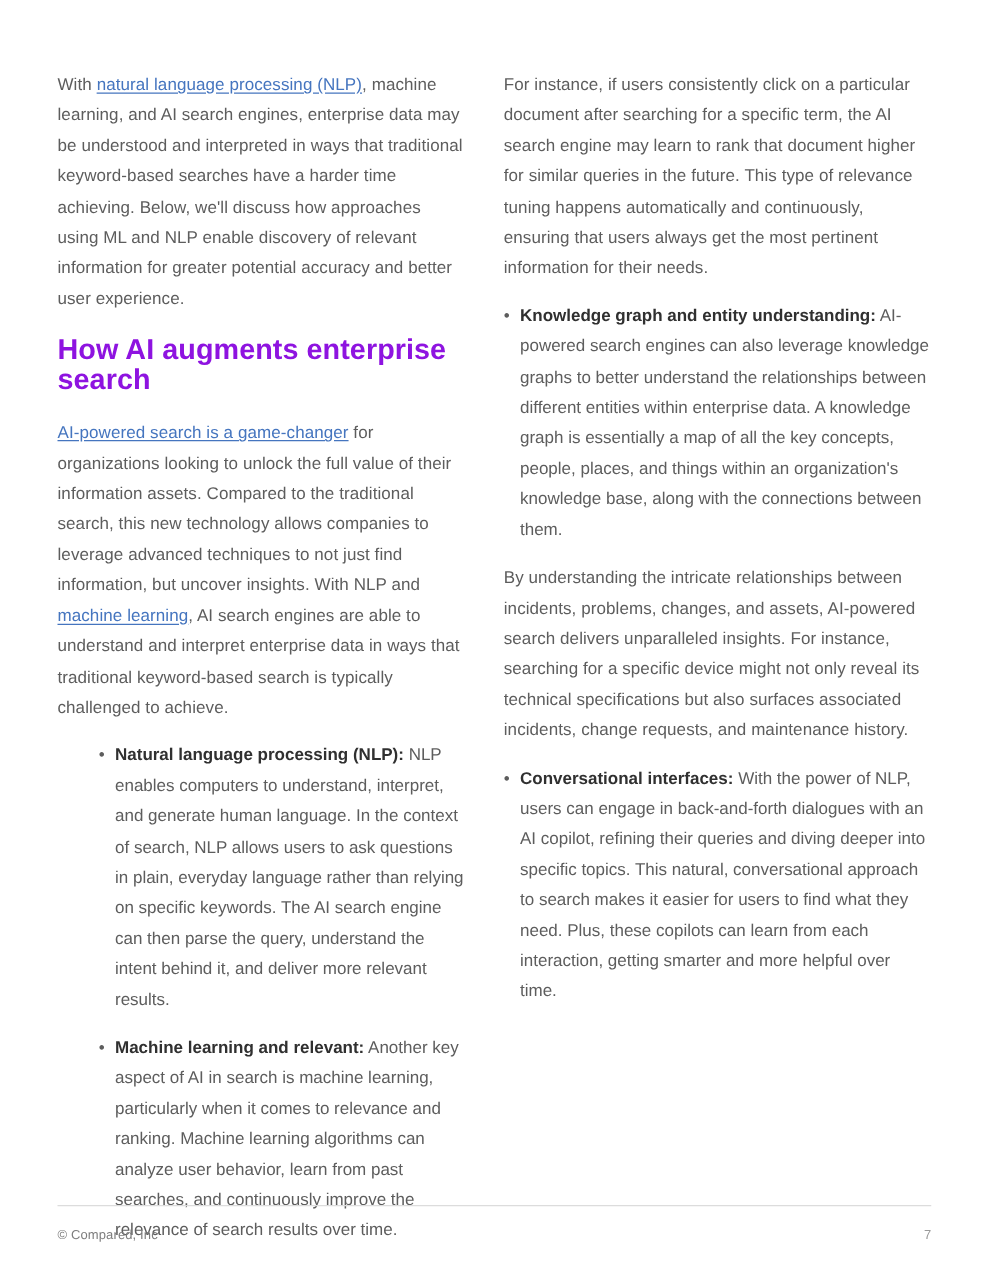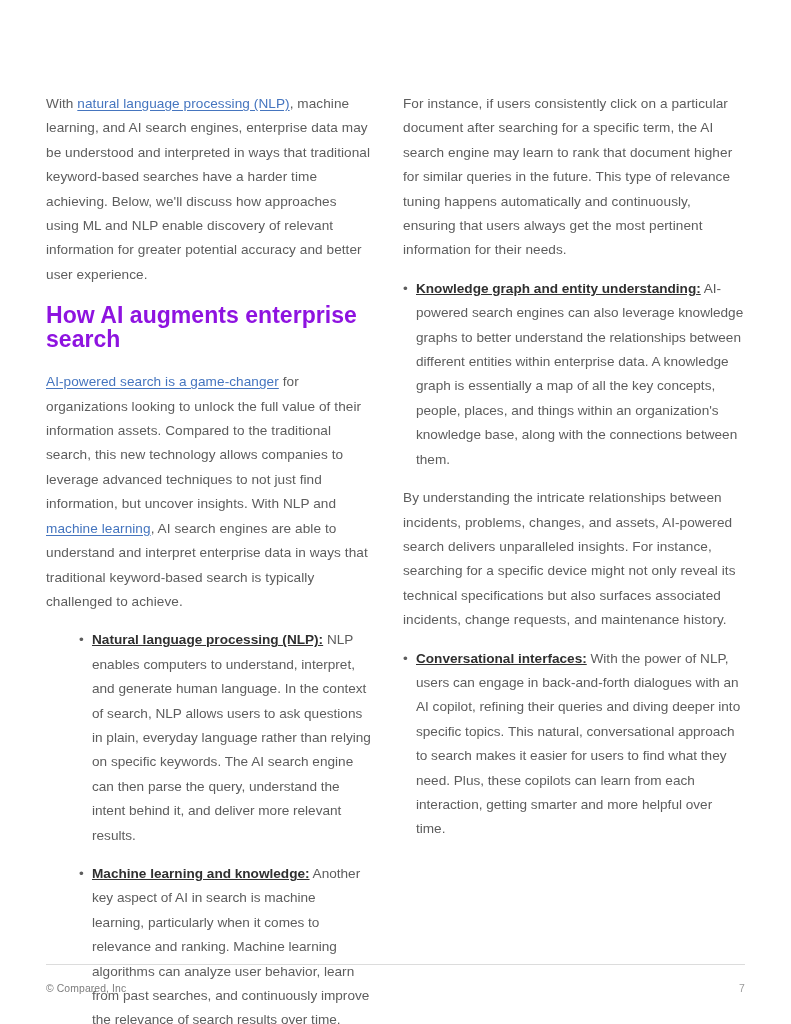--- a/index.html
+++ b/index.html
@@ -29,21 +29,20 @@
     top: 56px;
     width: 699px;
     height: 880px;
     display: flex;
     gap: 32px;
   }
 
   .col {
     width: 325px;
     flex: 0 0 325px;
-    margin-top: 36px;
   }
   .col-right { width: 342px; flex: 0 0 342px; }
 
   p.body {
     margin: 0 0 14px 0;
     font-size: 13.6px;
     line-height: 24.4px;
     color: #5d5d5d;
     letter-spacing: 0.005em;
   }
@@ -82,21 +81,20 @@
     position: absolute;
     left: 0;
     top: 0;
     color: #5d5d5d;
     font-size: 13.6px;
     line-height: 24.4px;
   }
   li.bullet .lead {
     font-weight: bold;
     color: #303030;
-    text-decoration: underline;
   }
   li.bullet .rest { color: #5d5d5d; text-align: right; }
 
   .footer-rule {
     position: absolute;
     left: 46px;
     top: 964px;
     width: 699px;
     height: 1px;
     background: #dcdcdc;
@@ -129,21 +127,21 @@
 
       <h2 class="section-heading">How AI augments enterprise search</h2>
 
       <p class="body"><a class="link" href="#">AI-powered search is a game-changer</a><span> for organizations looking to unlock the full value of their information assets. Compared to the traditional search, this new technology allows companies to leverage advanced techniques to not just find information, but uncover insights. With NLP and </span><a class="link" href="#">machine learning</a><span>, AI search engines are able to understand and interpret enterprise data in ways that traditional keyword-based search is typically challenged to achieve.</span></p>
 
       <ul class="bullets indented">
         <li class="bullet">
           <span class="dot">•</span><span class="lead">Natural language processing (NLP):</span><span class="rest"> NLP enables computers to understand, interpret, and generate human language. In the context of search, NLP allows users to ask questions in plain, everyday language rather than relying on specific keywords. The AI search engine can then parse the query, understand the intent behind it, and deliver more relevant results.</span>
         </li>
         <li class="bullet">
-          <span class="dot">•</span><span class="lead">Machine learning and knowledge:</span><span class="rest"> Another key aspect of AI in search is machine learning, particularly when it comes to relevance and ranking. Machine learning algorithms can analyze user behavior, learn from past searches, and continuously improve the relevance of search results over time.</span>
+          <span class="dot">•</span><span class="lead">Machine learning and relevant:</span><span class="rest"> Another key aspect of AI in search is machine learning, particularly when it comes to relevance and ranking. Machine learning algorithms can analyze user behavior, learn from past searches, and continuously improve the relevance of search results over time.</span>
         </li>
       </ul>
 
     </div>
 
     <div class="col col-right">
 
       <p class="body">For instance, if users consistently click on a particular document after searching for a specific term, the AI search engine may learn to rank that document higher for similar queries in the future. This type of relevance tuning happens automatically and continuously, ensuring that users always get the most pertinent information for their needs.</p>
 
       <ul class="bullets">

